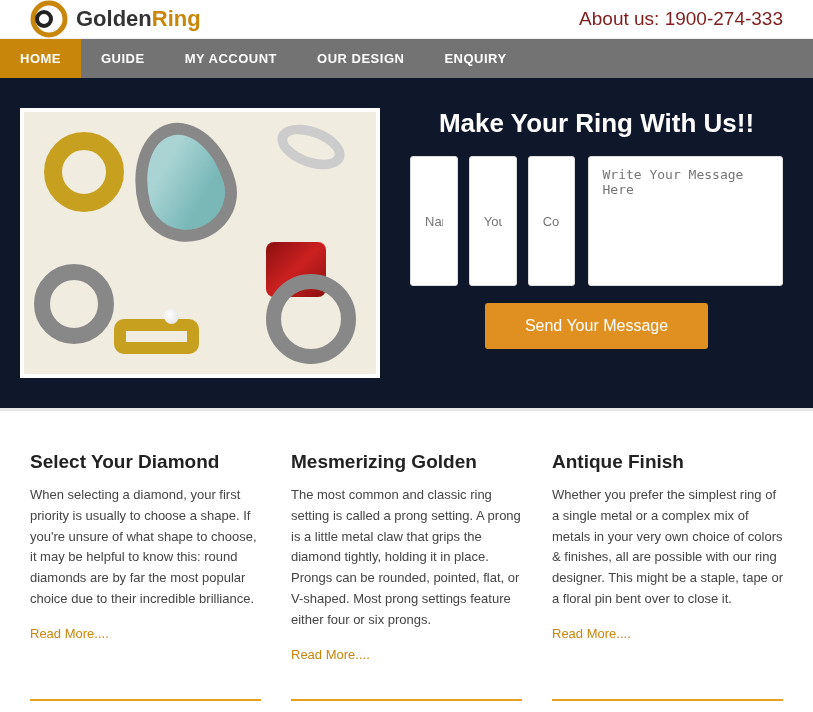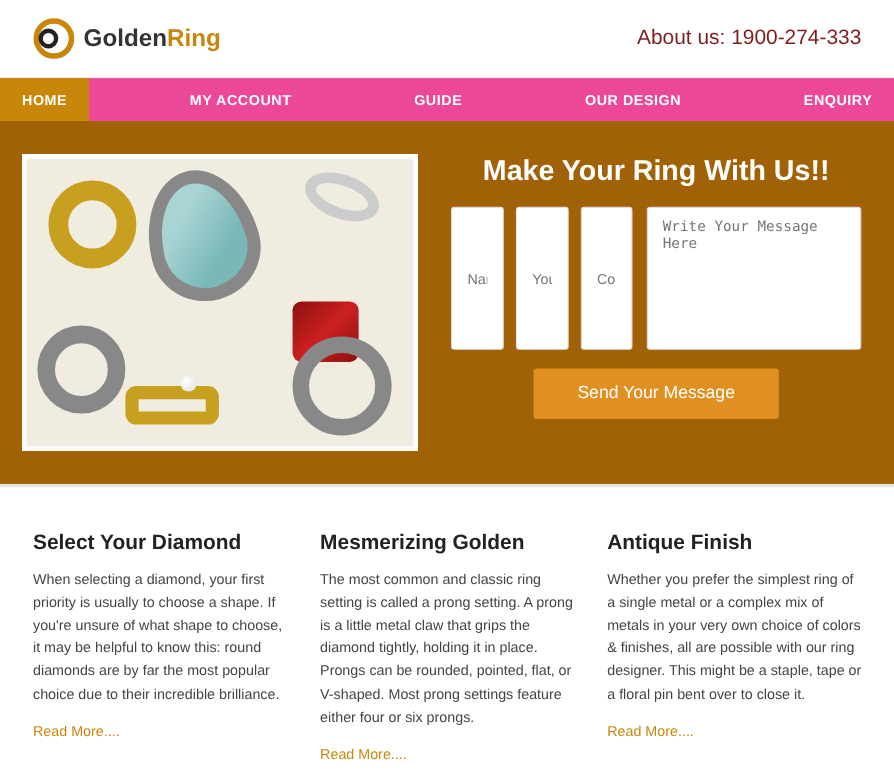--- a/index.html
+++ b/index.html
@@ -4,21 +4,21 @@
   <style>
     * { margin: 0; padding: 0; box-sizing: border-box; }
     body { font-family: Arial, sans-serif; background: #f5f5f5; width: 813px; }
 
     
     .header {
       background: #fff;
       display: flex;
       align-items: center;
       justify-content: space-between;
-      padding: 16px 30px;
+      padding: 0 30px;
       border-bottom: 1px solid #eee;
     }
     .logo {
       display: flex;
       align-items: center;
       gap: 8px;
     }
     .logo-icon {
       width: 38px;
       height: 38px;
@@ -30,41 +30,40 @@
     .logo-text span.golden { color: #333; }
     .logo-text span.ring { color: #c8860a; }
     .header-contact {
       font-size: 19px;
       color: #7f1d1d;
       margin-left: 24px;
     }
 
     
     .nav {
-      background: #ec4899;
-      display: flex;
-      align-items: center;
-      justify-content: space-between;
+      background: #737373;
+      display: flex;
+      align-items: center;
     }
     .nav-item {
       padding: 12px 20px;
       color: #fff;
       font-size: 13px;
       font-weight: bold;
       cursor: pointer;
       text-transform: uppercase;
       letter-spacing: 0.5px;
     }
     .nav-item.active {
       background: #c8860a;
     }
 
     
     .hero {
-      background: #a16207;
+      background: #0f172a;
       padding: 30px 30px 30px 20px;
       display: flex;
       gap: 30px;
       align-items: flex-start;
       min-height: 280px;
     }
     .hero-image {
       width: 360px;
       min-width: 360px;
       height: 270px;
@@ -194,22 +193,22 @@
     </svg>
     <div class="logo-text">
       <span class="golden">Golden</span><span class="ring">Ring</span>
     </div>
   </div>
   <div class="header-contact">About us: 1900-274-333</div>
 </header>
 
 <nav class="nav">
   <div class="nav-item active">HOME</div>
+  <div class="nav-item">GUIDE</div>
   <div class="nav-item">MY ACCOUNT</div>
-  <div class="nav-item">GUIDE</div>
   <div class="nav-item">OUR DESIGN</div>
   <div class="nav-item">ENQUIRY</div>
 </nav>
 
 <section class="hero">
   <div class="hero-image">
     <div class="rings-display">
 
       <div class="ring-1"></div>
       <div class="ring-gem"></div>

